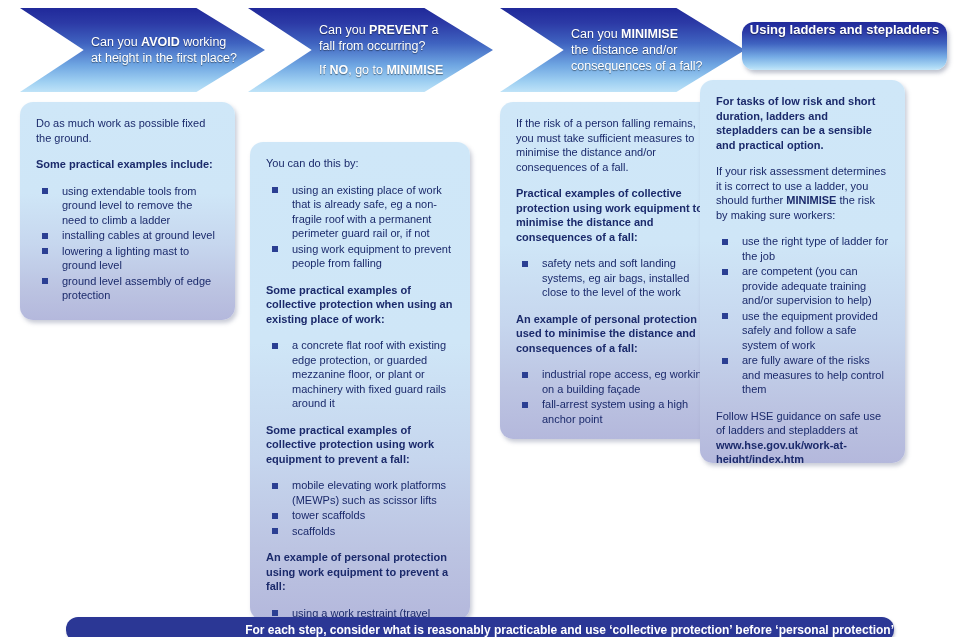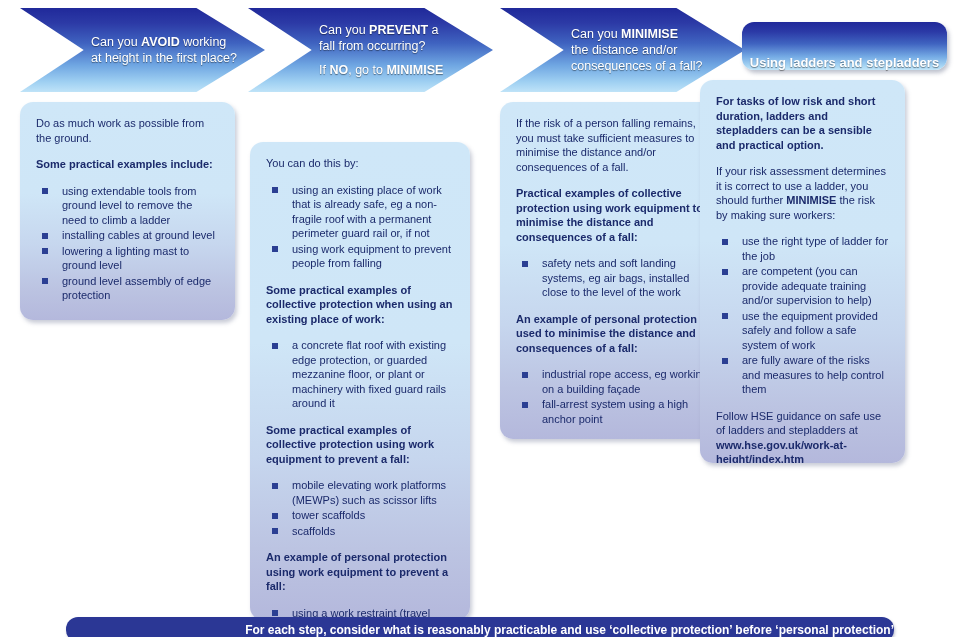--- a/index.html
+++ b/index.html
@@ -62,21 +62,21 @@
     border-radius: 12px;
     background: linear-gradient(to bottom,
                  #20299a 0%,
                  #2b39a6 20%,
                  #3f63c0 45%,
                  #74aae4 72%,
                  #a8d6f4 92%,
                  #c3e6f9 100%);
     box-shadow: 2px 3px 4px rgba(90,100,130,0.40);
     display: flex;
-    align-items: flex-end;
+    align-items: flex-start;
     justify-content: center;
   }
   .roundhdr span {
     color: #ffffff;
     font-size: 13px;
     font-weight: bold;
     text-shadow: 0 1px 1px rgba(0,0,0,0.45);
   }
 
   
@@ -161,21 +161,21 @@
     <div class="chev-shape"></div>
     <div class="chev-text">
       <span class="l1">
         <span>Can you </span><b>AVOID</b><span> working</span><br>
         <span>at height in the first place?</span>
       </span>
     </div>
   </div>
 
   <div class="panel" style="left:20px; top:102px; width:215px; height:218px;">
-    <p>Do as much work as possible from the ground.</p>
+    <p>Do as much work as possible fixed the ground.</p>
     <p class="head">Some practical examples include:</p>
     <ul class="blist">
       <li><span class="bullet"></span><span>using extendable tools from ground level to remove the need to climb a ladder</span></li>
       <li><span class="bullet"></span><span>installing cables at ground level</span></li>
       <li><span class="bullet"></span><span>lowering a lighting mast to ground level</span></li>
       <li><span class="bullet"></span><span>ground level assembly of edge protection</span></li>
     </ul>
   </div>
 
   <div class="chev" style="left:248px; top:8px; width:245px; height:84px;">

